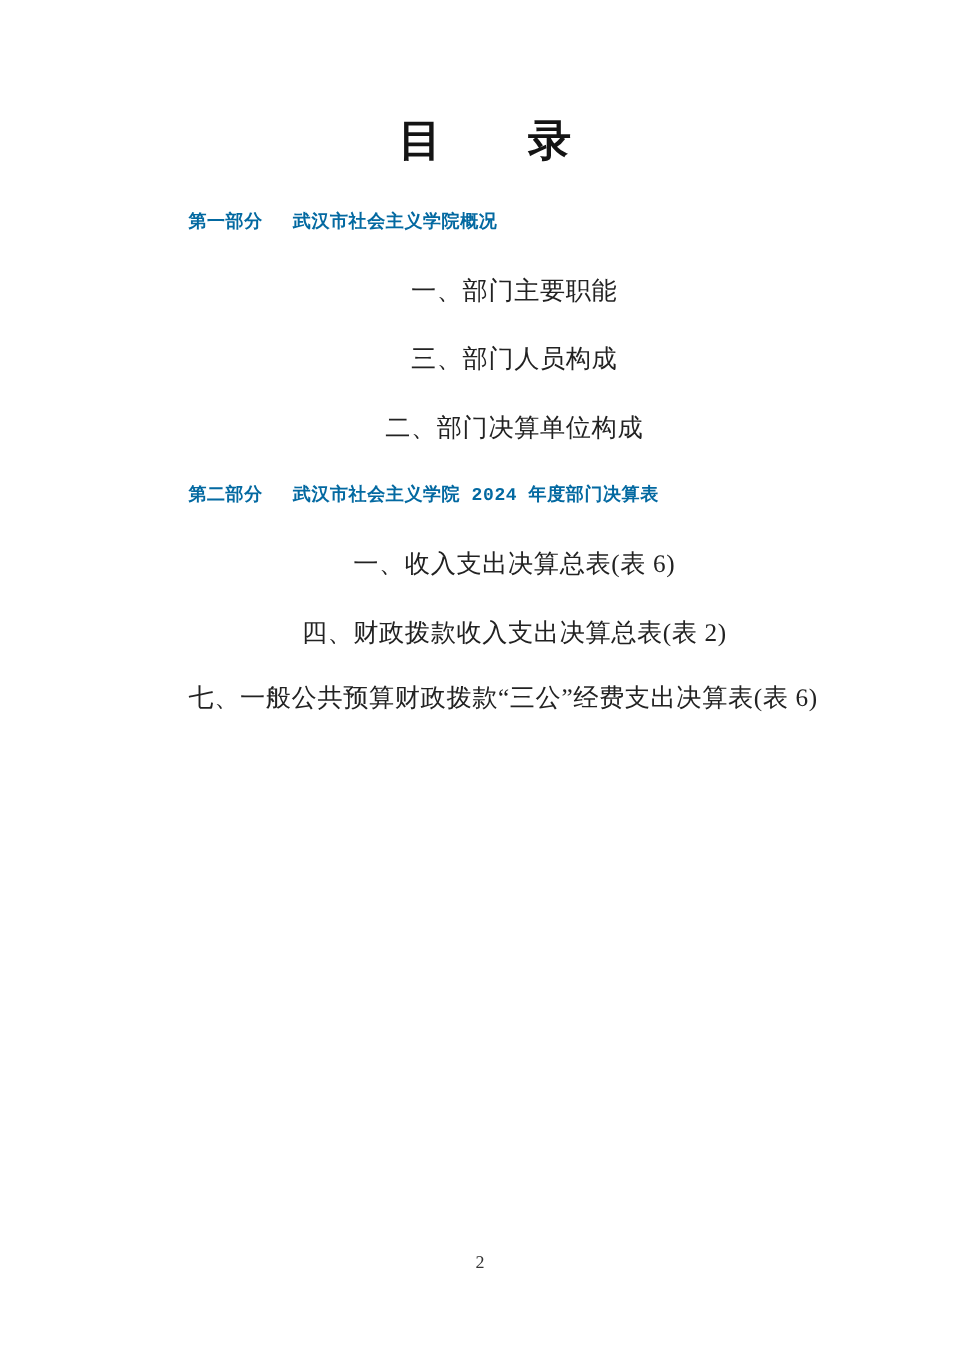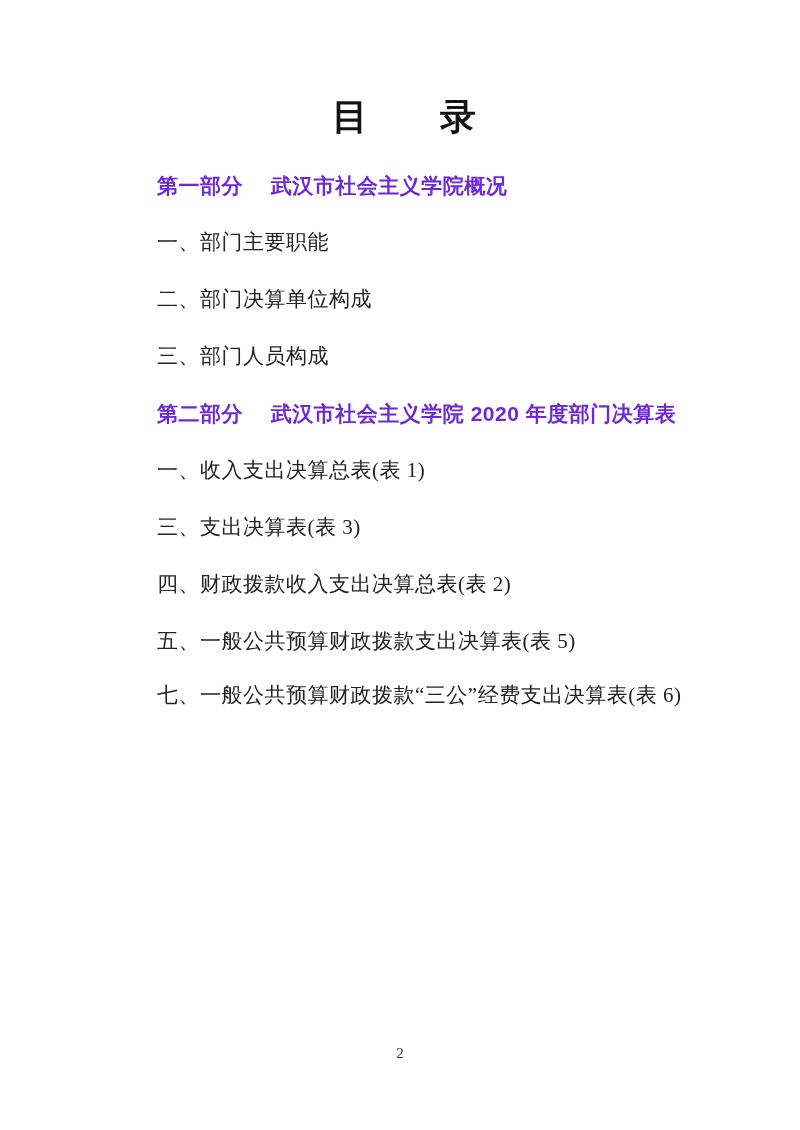--- a/index.html
+++ b/index.html
@@ -25,36 +25,37 @@
     font-family: "Liberation Sans", "DejaVu Sans", sans-serif;
     font-weight: 700;
     font-size: 36px;
     line-height: 57px;
     text-align: center;
     color: #141414;
     white-space: pre;
   }
   .section-heading {
     margin: 0;
-    font-family: Liberation Sans, sans-serif;
+    font-family: Liberation Mono, monospace;
     font-weight: 700;
-    font-size: 21px;
+    font-size: 15px;
     line-height: 57px;
     text-indent: 49px;
     letter-spacing: 0.5px;
-    color: #6d28d9;
+    color: #0369a1;
     white-space: nowrap;
   }
   .toc-item {
     margin: 0;
     font-size: 21px;
     line-height: 57px;
     text-indent: 49px;
     letter-spacing: 0.5px;
     color: #222222;
+    text-align: center;
   }
   .toc-item.wrap {
     line-height: 50px;
     text-align: justify;
   }
   .page-number {
     position: absolute;
     left: 0;
     right: 0;
     top: 1043px;
@@ -68,26 +69,24 @@
 </head>
 <body>
 
 <div class="page">
 
   <h1 class="doc-title">目　　录</h1>
 
   <h2 class="section-heading">第一部分　 武汉市社会主义学院概况</h2>
 
   <p class="toc-item">一、部门主要职能</p>
+  <p class="toc-item">三、部门人员构成</p>
   <p class="toc-item">二、部门决算单位构成</p>
-  <p class="toc-item">三、部门人员构成</p>
 
-  <h2 class="section-heading">第二部分　 武汉市社会主义学院 2020 年度部门决算表</h2>
+  <h2 class="section-heading">第二部分　 武汉市社会主义学院 2024 年度部门决算表</h2>
 
-  <p class="toc-item">一、收入支出决算总表(表 1)</p>
-  <p class="toc-item">三、支出决算表(表 3)</p>
+  <p class="toc-item">一、收入支出决算总表(表 6)</p>
   <p class="toc-item">四、财政拨款收入支出决算总表(表 2)</p>
-  <p class="toc-item">五、一般公共预算财政拨款支出决算表(表 5)</p>
   <p class="toc-item wrap">七、一般公共预算财政拨款“三公”经费支出决算表(表 6)</p>
 
   <div class="page-number">2</div>
 
 </div>
 
 </body></html>

